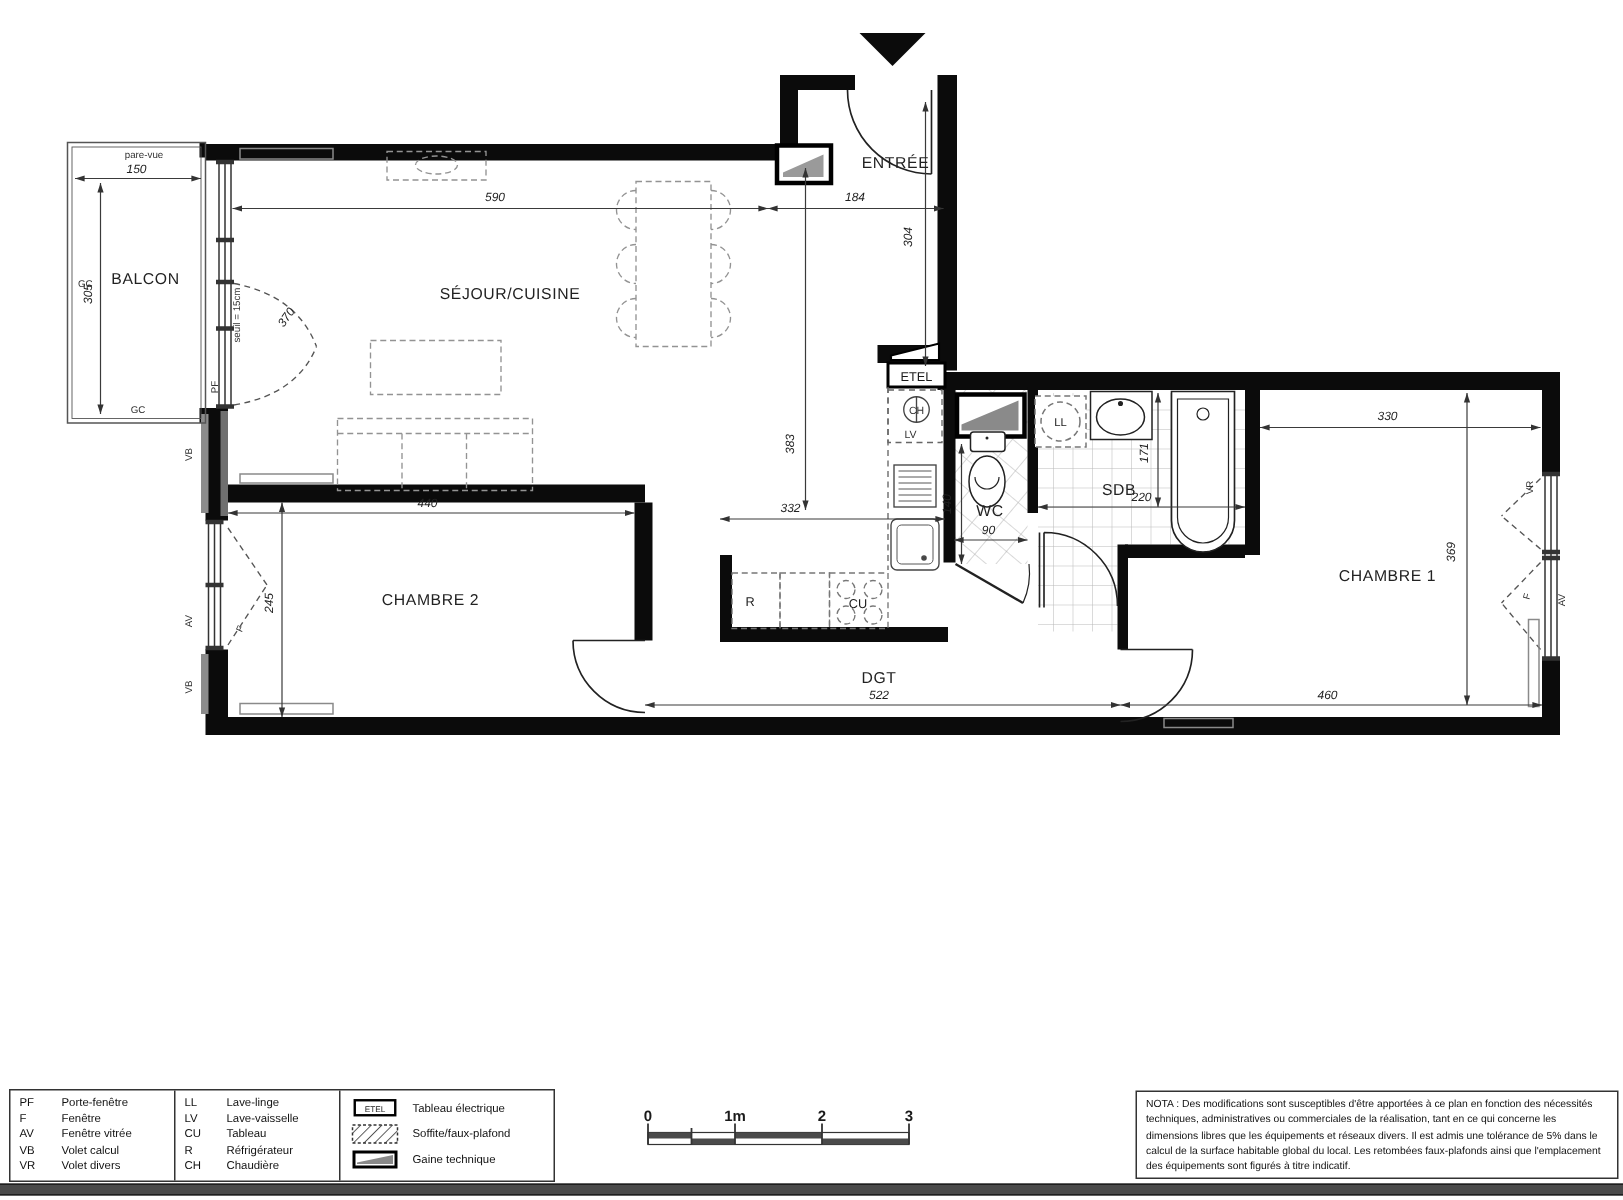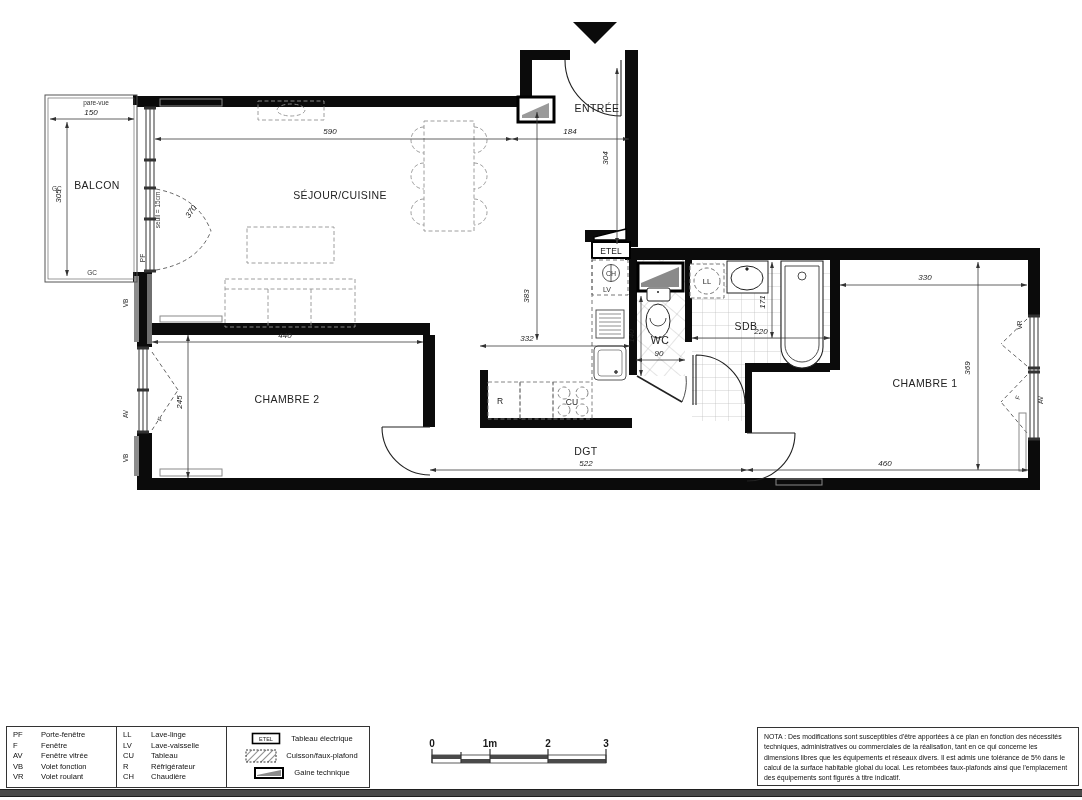--- a/index.html
+++ b/index.html
@@ -10,21 +10,21 @@
   .dim{font-size:8px;font-style:italic;fill:#222;}
   .tiny{font-size:6.5px;fill:#333;}
   .eq{font-size:7px;fill:#333;}
   
   .legendbox{position:absolute;left:6px;top:726px;width:362px;height:60px;
              border:1px solid #333;display:flex;background:#fff;}
   .lcol{flex:0 0 110px;border-right:1px solid #333;padding:3px 0 0 6px;box-sizing:border-box;}
   .lcol:last-child{border-right:none;flex:1;}
   .lrow{display:flex;font-size:7.6px;line-height:10.6px;color:#111;}
   .labbr{width:28px;}
-  .sym-row{display:flex;align-items:center;height:17px;font-size:7.6px;color:#111;justify-content:center;}
+  .sym-row{display:flex;align-items:center;height:17px;font-size:7.6px;color:#111;}
   .sym-ic{width:34px;margin-right:8px;display:flex;justify-content:center;}
   .notabox{position:absolute;left:757px;top:727px;width:322px;height:59px;border:1px solid #333;
            box-sizing:border-box;padding:4px 6px;font-size:6.9px;line-height:1.5;color:#111;
            background:#fff;}
   .scalebar{position:absolute;left:420px;top:735px;}
   .bottombar{position:absolute;left:0;top:789px;width:1082px;height:8px;background:#4a4a4a;
              border-top:1.5px solid #1f1f1f;border-bottom:1.5px solid #1f1f1f;box-sizing:border-box;}
 </style>
 </head>
 <body>
@@ -292,25 +292,25 @@
     <div class="lrow">
           <span class="labbr">F</span>
           <span>Fenêtre</span>
         </div>
     <div class="lrow">
           <span class="labbr">AV</span>
           <span>Fenêtre vitrée</span>
         </div>
     <div class="lrow">
           <span class="labbr">VB</span>
-          <span>Volet fonction</span>
+          <span>Volet calcul</span>
         </div>
     <div class="lrow">
           <span class="labbr">VR</span>
-          <span>Volet roulant</span>
+          <span>Volet divers</span>
         </div>
   </div>
   <div class="lcol">
     <div class="lrow">
           <span class="labbr">LL</span>
           <span>Lave-linge</span>
         </div>
     <div class="lrow">
           <span class="labbr">LV</span>
           <span>Lave-vaisselle</span>
@@ -342,21 +342,21 @@
       <span class="sym-ic">
         <svg width="32" height="14" viewBox="0 0 32 14">
           <defs>
                 <pattern id="hatchL" width="5" height="5" patternUnits="userSpaceOnUse" patternTransform="rotate(45)">
                   <line x1="0" y1="0" x2="0" y2="5" stroke="#555" stroke-width="1.3"></line>
                 </pattern>
               </defs>
           <rect x="1" y="1" width="30" height="12" fill="url(#hatchL)" stroke="#333" stroke-width="1" stroke-dasharray="2 1.5"></rect>
         </svg>
       </span>
-      <span>Cuisson/faux-plafond</span>
+      <span>Soffite/faux-plafond</span>
     </div>
     <div class="sym-row">
       <span class="sym-ic">
         <svg width="32" height="14" viewBox="0 0 32 14">
               <polygon points="2,2 30,2 30,12 2,12" fill="#fff" stroke="#000" stroke-width="2"></polygon>
               <polygon points="4,10 28,10 28,4 4,9" fill="#8a8a8a"></polygon>
             </svg>
       </span>
       <span>Gaine technique</span>
     </div>

